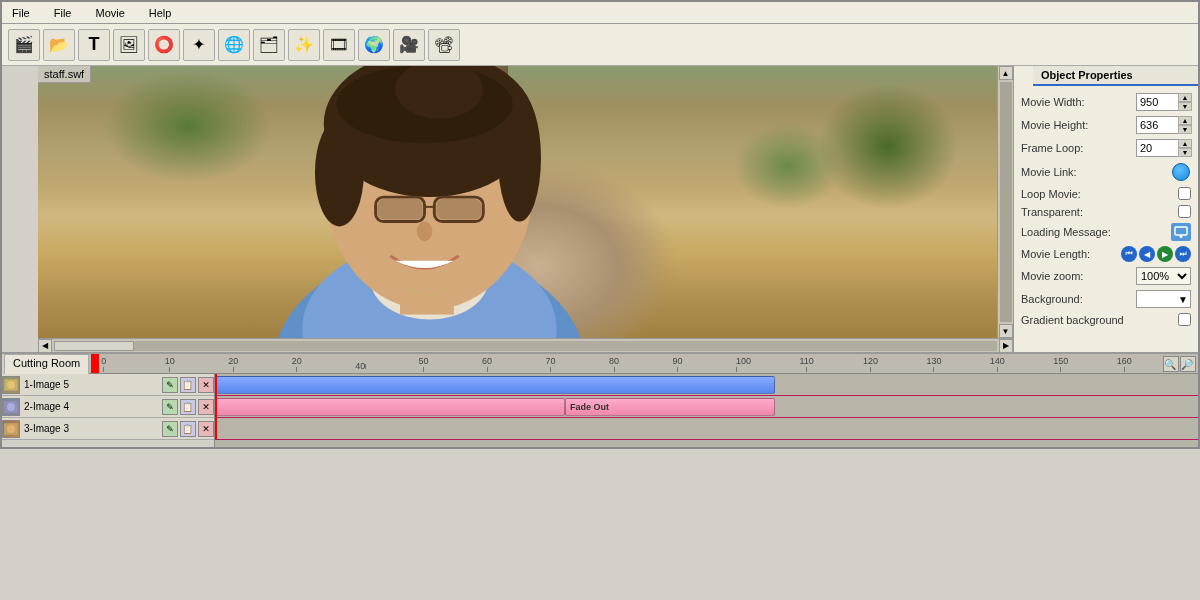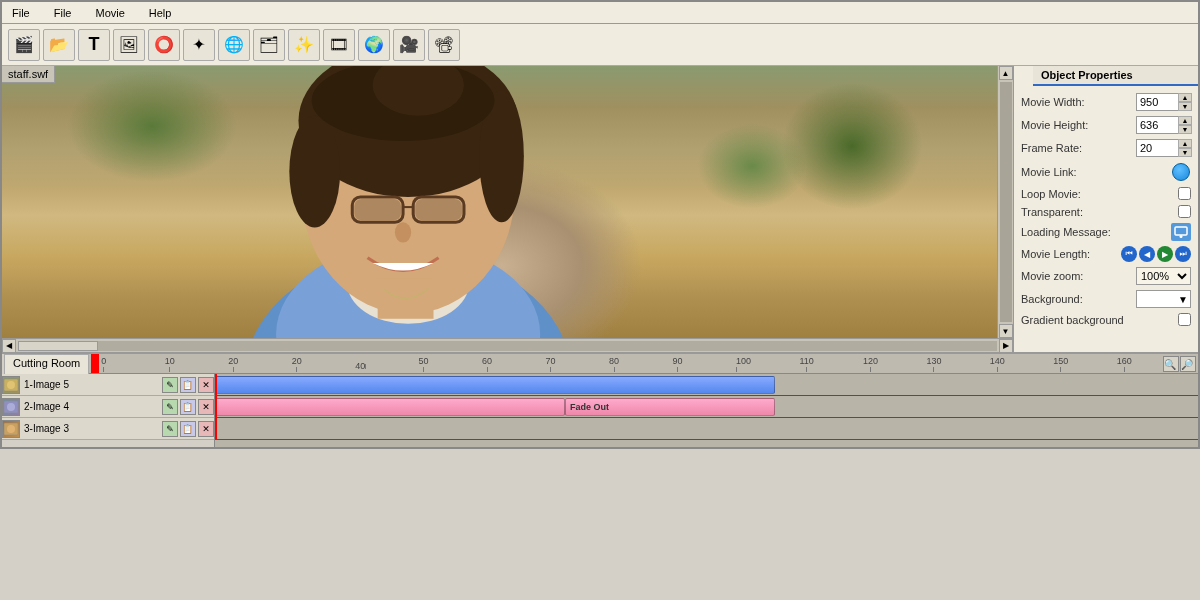--- a/index.html
+++ b/index.html
@@ -66,21 +66,21 @@
     .clip-orange { background: linear-gradient(to bottom, #ffcc88, #eeaa55); }
     
     
     #h-scrollbar { height: 14px; background: #c8c4b8; border-top: 1px solid #999; display: flex; align-items: center; }
     .h-scroll-arrow { width: 14px; height: 14px; background: #d8d4c8; border: 1px solid #999; display: flex; align-items: center; justify-content: center; font-size: 8px; cursor: pointer; }
     .h-scroll-track { flex: 1; height: 10px; background: #b0acA0; margin: 0 2px; position: relative; }
     .h-scroll-thumb { position: absolute; left: 0; top: 0; height: 100%; width: 80px; background: #d8d4c8; border: 1px solid #999; }
     
     #outer-frame { width: 1200px; height: 449px; background: #d4d0c8; border: 2px solid #888; overflow: hidden; display: flex; flex-direction: column; }
     #content-row { display: flex; flex: 1; overflow: hidden; }
-    #left-content { flex: 1; display: flex; flex-direction: column; overflow: hidden; }
+    #left-content { flex: 1; display: flex; flex-direction: column; overflow: hidden; padding-left: 36px; }
     #preview-wrapper { flex: 1; display: flex; overflow: hidden; }
     
     
     .preview-bg {
       position: absolute; top: 0; left: 0; width: 100%; height: 100%;
       background: 
         radial-gradient(ellipse 120px 80px at 150px 60px, #5a7a3a 0%, transparent 70%),
         radial-gradient(ellipse 100px 90px at 850px 80px, #4a6a2a 0%, transparent 70%),
         radial-gradient(ellipse 90px 70px at 750px 100px, #6a8a4a 0%, transparent 60%),
         radial-gradient(ellipse 200px 150px at 500px 200px, #c8b090 0%, #a89070 40%, transparent 70%),
@@ -209,21 +209,21 @@
           <div class="prop-input">
             <input type="text" value="636" style="">
             <div class="spin-arrows">
               <div class="spin-up">▲</div>
               <div class="spin-down">▼</div>
             </div>
           </div>
         </div>
 
         <div class="prop-row">
-          <span class="prop-label">Frame Rate:</span>
+          <span class="prop-label">Frame Loop:</span>
           <div class="prop-input">
             <input type="text" value="20" style="">
             <div class="spin-arrows">
               <div class="spin-up">▲</div>
               <div class="spin-down">▼</div>
             </div>
           </div>
         </div>
 
         <div class="prop-row">

